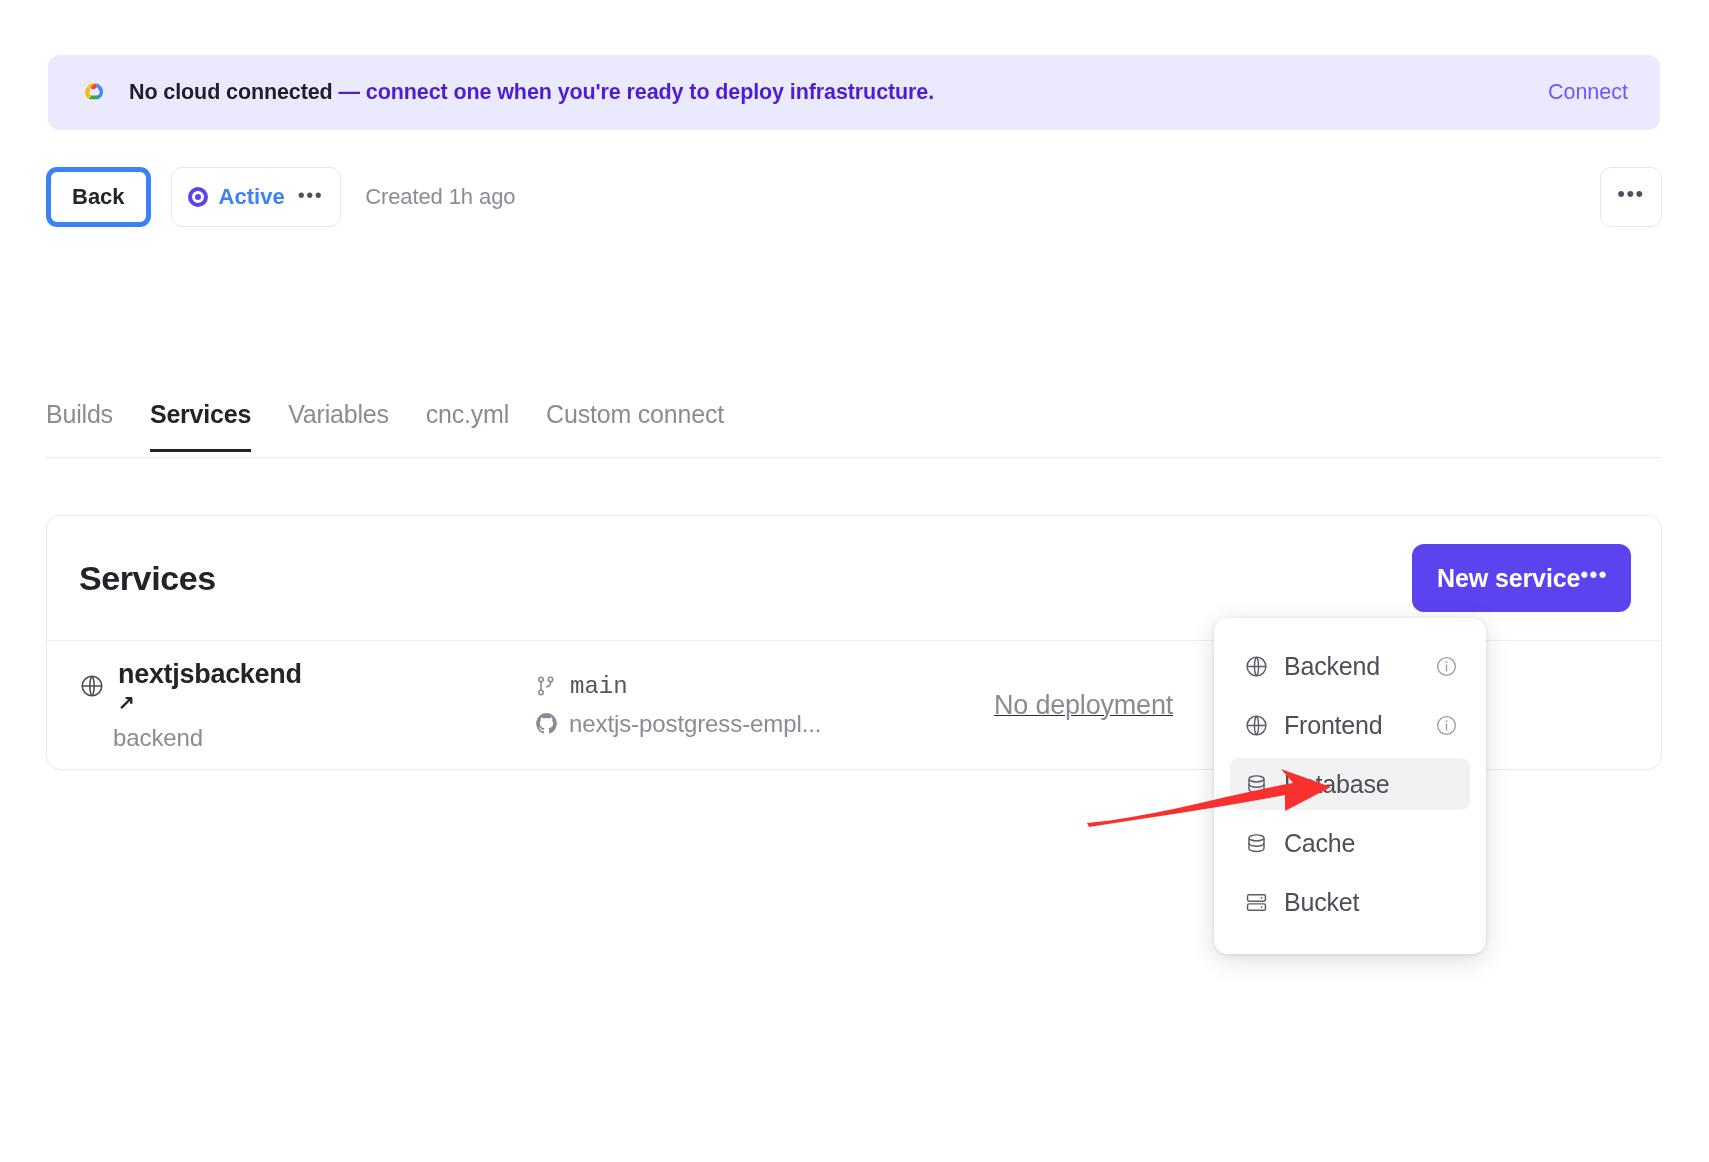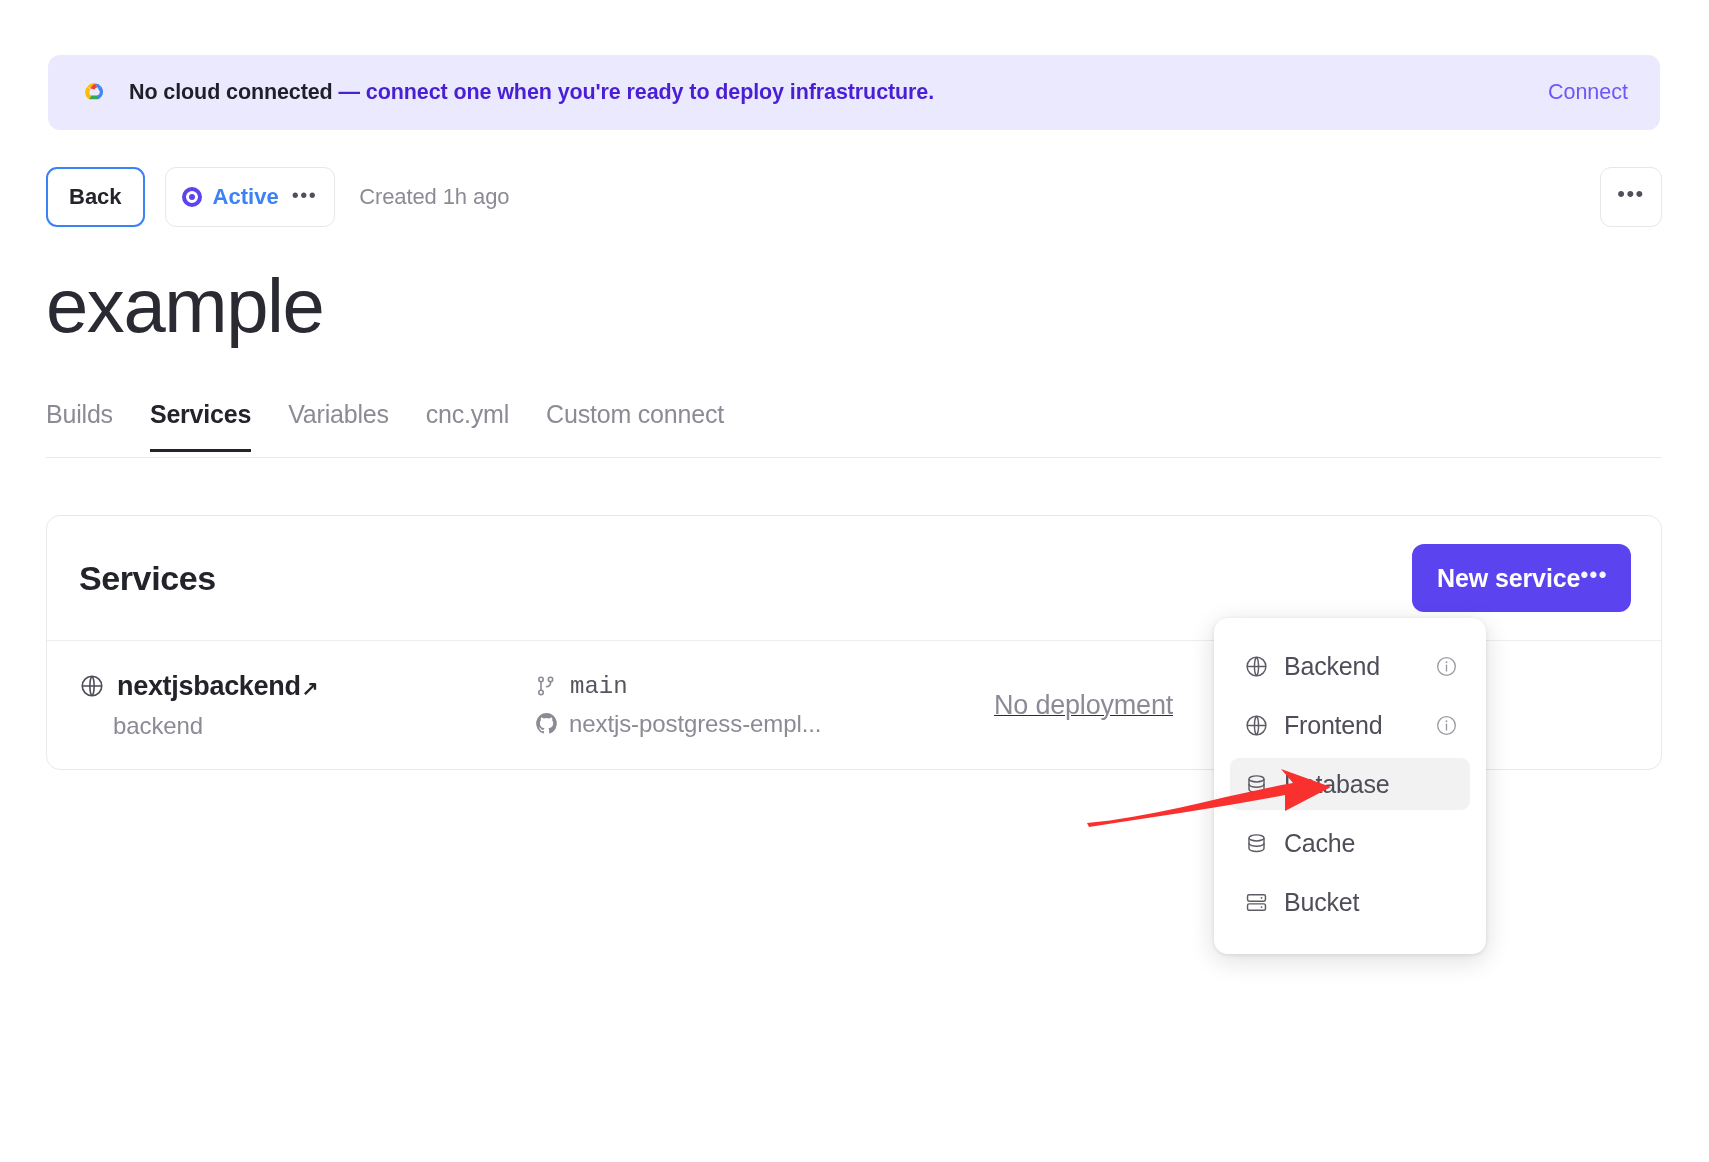--- a/index.html
+++ b/index.html
@@ -60,21 +60,21 @@
     left: 46px;
     top: 167px;
     width: 1616px;
     height: 60px;
     display: flex;
     align-items: center;
   }
   .btn-back {
     height: 60px;
     padding: 18px 21px;
-    border: 2px solid #3b82f6;
+    border: 5px solid #3b82f6;
     border-radius: 11px;
     background: #fff;
     display: flex;
     align-items: center;
     font-size: 22px;
     font-weight: 700;
     color: #24242c;
     cursor: pointer;
     font-family: inherit;
   }
@@ -256,20 +256,21 @@
     gap: 10px;
     margin-top: 10px;
   }
   .svc-name {
     font-size: 27px;
     font-weight: 700;
     color: #23232b;
     letter-spacing: -0.3px;
     display: flex;
     align-items: baseline;
+    flex-direction: column;
   }
   .svc-name .ext { font-size: 20px; font-weight: 700; margin-left: 1px; }
   .svc-sub {
     font-size: 24px;
     color: #8b8b96;
     letter-spacing: -0.1px;
   }
   .svc-branch {
     font-size: 24px;
     color: #55555f;
@@ -360,21 +361,20 @@
       <span class="dots-inline">•••</span>
     </div>
 
     <span class="created">Created 1h ago</span>
 
     <button class="btn-more-top">
       <span class="glyph">•••</span>
     </button>
   </div>
 
-  <h1 class="title">example</h1>
 
   <div class="tabs">
     <button class="tab">Builds</button>
     <button class="tab active">Services</button>
     <button class="tab">Variables</button>
     <button class="tab">cnc.yml</button>
     <button class="tab">Custom connect</button>
   </div>
 
   <div class="card">

